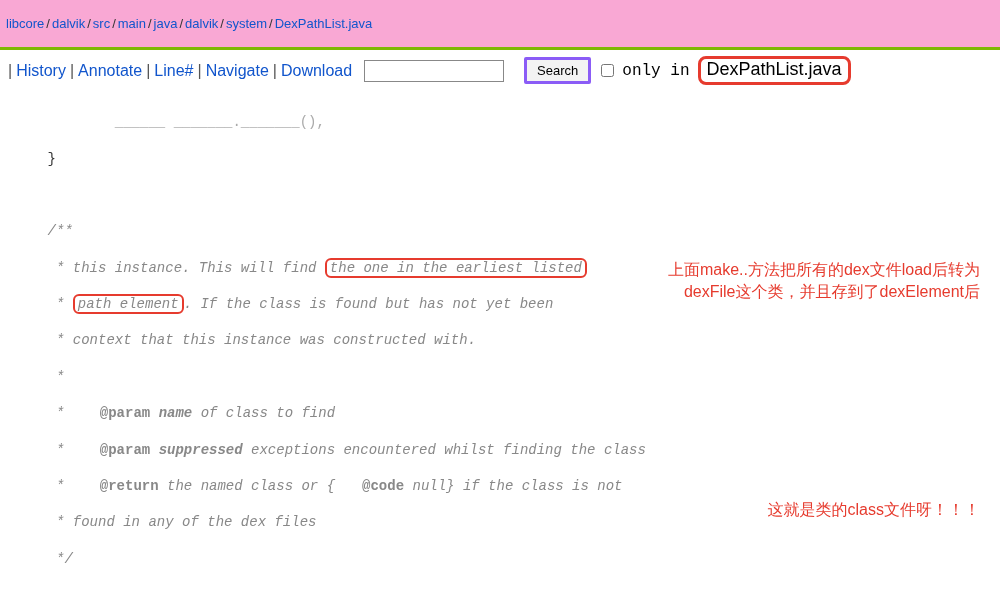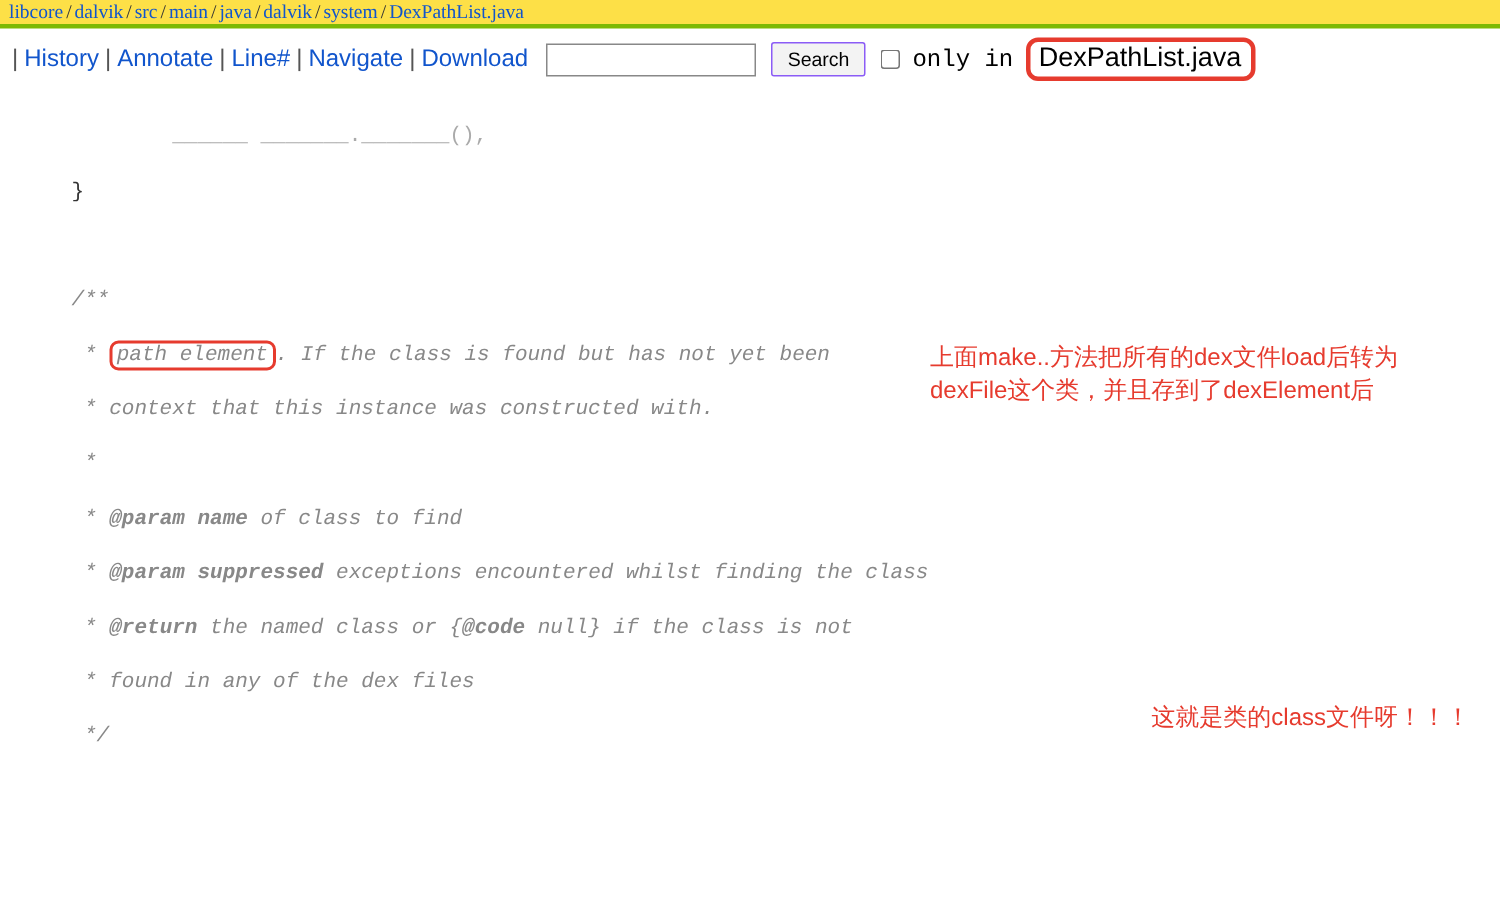--- a/index.html
+++ b/index.html
@@ -3,23 +3,23 @@
   <meta charset="utf-8">
   <style>
     * { margin: 0; padding: 0; box-sizing: border-box; }
     body {
       font-family: Arial, sans-serif;
       font-size: 14px;
       background: #fff;
       width: 1000px;
     }
     .breadcrumb {
-      padding: 0 6px;
-      background: #fde047;
-      font-family: Liberation Serif, serif;
+      padding: 16px 6px;
+      background: #f9a8d4;
+      font-family: Liberation Sans, sans-serif;
       font-size: 13px;
     }
     .breadcrumb a { color: #1155cc; text-decoration: none; }
     .breadcrumb .sep { color: #333; margin: 0 2px; }
     .green-sep {
       height: 3px;
       background: #7db904;
     }
     .toolbar {
       padding: 6px 8px;
@@ -33,26 +33,27 @@
     .search-input {
       border: 1px solid #888;
       padding: 2px 4px;
       font-size: 14px;
       width: 140px;
       margin-left: 8px;
       margin-right: 6px;
       height: 22px;
     }
     .search-btn {
-      border: 1px solid #8b5cf6;
+      border: 3px solid #8b5cf6;
       background: #f3f3f3;
       padding: 3px 10px;
       font-size: 13px;
       border-radius: 2px;
       cursor: pointer;
+      margin-left: 10px;
     }
     .only-check {
       margin-left: 6px;
       margin-right: 4px;
     }
     .only-text { font-size: 16px; font-family: Liberation Mono, monospace; }
     .filename-box {
       display: inline-block;
       border: 3px solid #e63b2e;
       border-radius: 8px;
@@ -64,21 +65,21 @@
     .code-area {
       font-family: Menlo, Monaco, "Courier New", monospace;
       font-size: 14px;
       line-height: 1.3;
       padding: 4px 14px;
       white-space: pre;
       color: #333;
       position: relative;
     }
     .comment { color: #888; font-style: italic; }
-    .tag { color: #888; font-style: italic; font-weight: bold; }
+    .tag { color: #888; font-weight: bold; margin-left: 27px; }
     .red-box {
       border: 2px solid #e63b2e;
       border-radius: 6px;
       padding: 0 3px;
     }
     .annotation {
       position: absolute;
       font-family: "PingFang SC", "Microsoft YaHei", sans-serif;
       font-size: 16px;
       color: #e63b2e;
@@ -113,20 +114,21 @@
   <input type="checkbox" class="only-check" style="">
   <span class="only-text">only in</span>
   <span class="filename-box">DexPathList.java</span>
 </div>
 
 <div class="code-area">
 <div class="faded">            ______ _______._______(),</div>
 <div>    }</div>
 <div> </div>
 <div class="comment">    /**</div>
+<div><span class="comment">     * this instance. This will find </span><span class="comment red-box">the one in the earliest listed</span></div>
 <div><span class="comment">     * </span><span class="comment red-box">path element</span><span class="comment">. If the class is found but has not yet been</span></div>
 <div class="comment">     * context that this instance was constructed with.</div>
 <div class="comment">     *</div>
 <div><span class="comment">     * </span><span class="tag">@param</span><span class="comment" style="font-style:italic;font-weight:bold"> name</span><span class="comment"> of class to find</span></div>
 <div><span class="comment">     * </span><span class="tag">@param</span><span class="comment" style="font-style:italic;font-weight:bold"> suppressed</span><span class="comment"> exceptions encountered whilst finding the class</span></div>
 <div><span class="comment">     * </span><span class="tag">@return</span><span class="comment"> the named class or {</span><span class="tag">@code</span><span class="comment"> null} if the class is not</span></div>
 <div class="comment">     * found in any of the dex files</div>
 <div class="comment">     */</div>
 
 
@@ -138,15 +140,15 @@
 
 
 
 
 
 
 
 
 
 
-<div class="annotation" style="top:168px; left:620px;">上面make..方法把所有的dex文件load后转为dexFile这个类，并且存到了dexElement后</div>
+<div class="annotation" style="top:168px; left:620px;text-align:right;">上面make..方法把所有的dex文件load后转为dexFile这个类，并且存到了dexElement后</div>
 <div class="annotation" style="top:408px; left:620px;text-align:right;">这就是类的class文件呀！！！</div>
 </div>
 
 </body></html>

